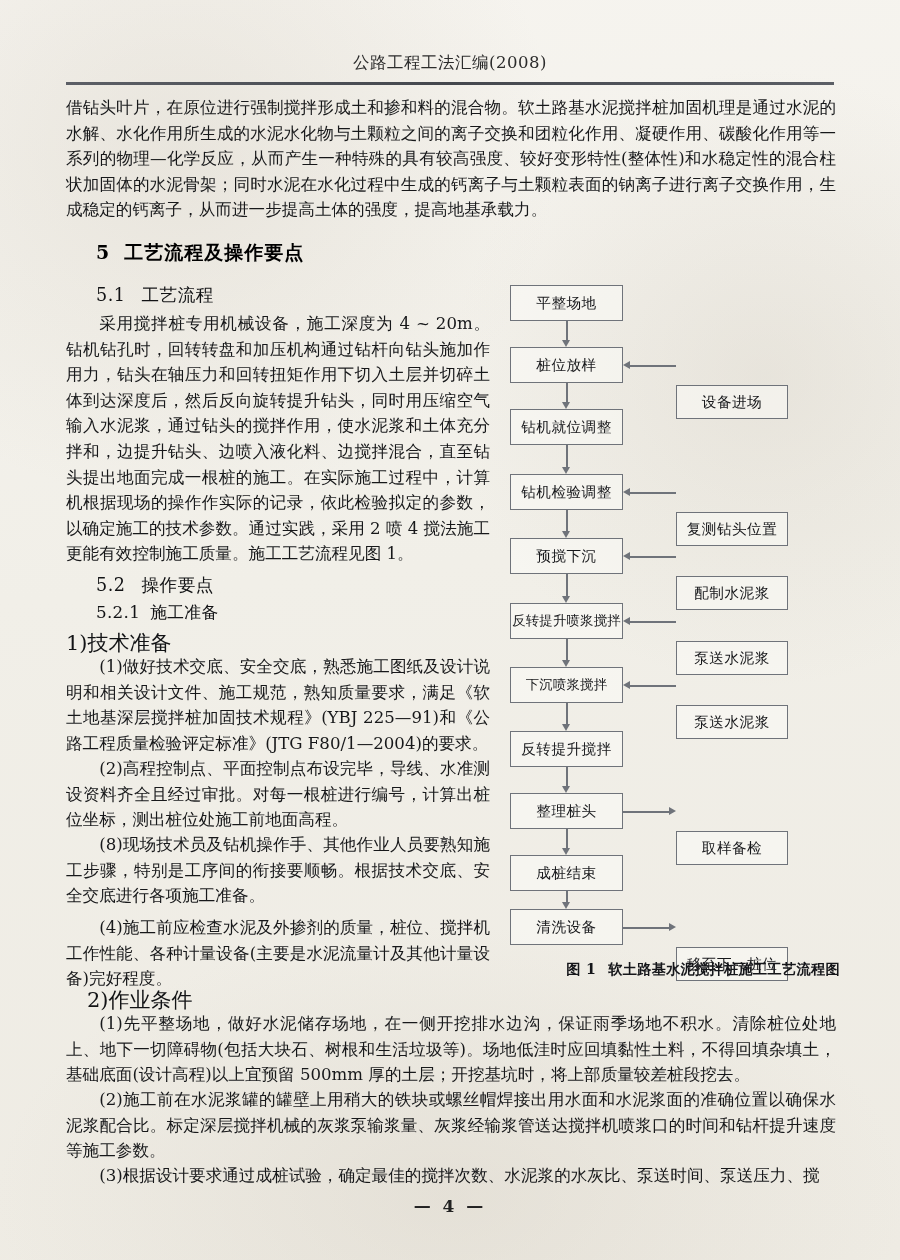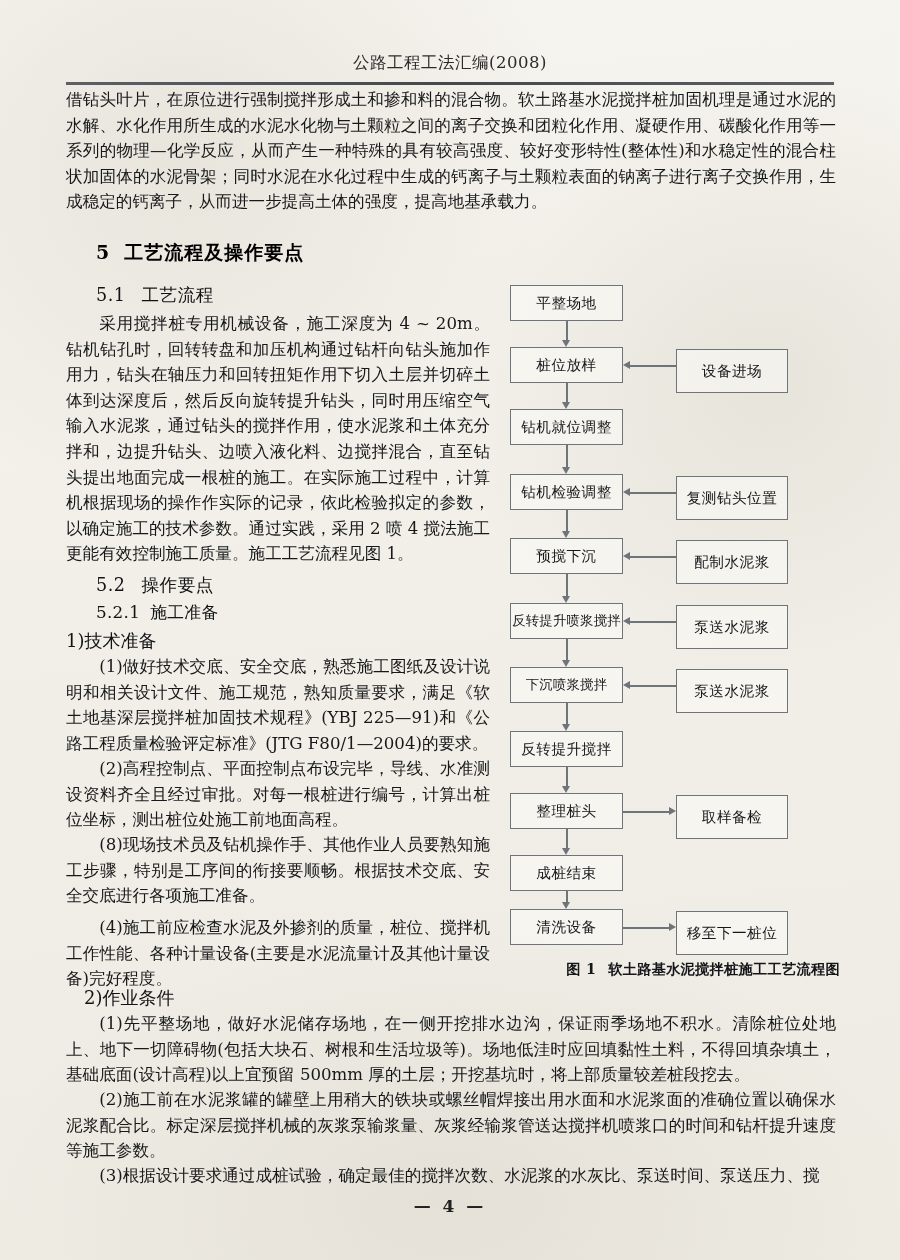--- a/index.html
+++ b/index.html
@@ -82,21 +82,21 @@
   .h3 {
     position: absolute;
     font-size: 16.8px;
     letter-spacing: 0.3px;
     color: #121315;
   }
   .h3 .num { margin-right: 10px; }
 
   .h4 {
     position: absolute;
-    font-size: 18px;
+    font-size: 21px;
     color: #121315;
   }
 
   
   .flow {
     position: absolute;
     left: 500px;
     top: 285px;
     width: 300px;
     height: 660px;
@@ -107,21 +107,21 @@
     background: rgba(252,251,248,0.55);
     display: flex;
     align-items: center;
     justify-content: center;
     font-size: 14.6px;
     letter-spacing: 0.5px;
     color: #16171a;
     box-sizing: border-box;
   }
   .fbox.left  { left: 10px;  width: 113px; height: 36px; }
-  .fbox.right { left: 176px; width: 112px; height: 44px; }
+  .fbox.right { left: 176px; width: 112px; height: 34px; margin-top: 36px; }
   .fbox.wide  { font-size: 13.4px; letter-spacing: 0.2px; }
 
   .vline {
     position: absolute;
     left: 66px;
     width: 1.5px;
     background: #6f737a;
   }
   .varrow {
     position: absolute;
@@ -182,21 +182,21 @@
 </head>
 <body>
 
 <div class="paper"></div>
 
 <div class="content">
 
   <div class="running-head">公路工程工法汇编(2008)</div>
   <div class="head-rule"></div>
 
-  <div class="tx" style="left:66px; top:87px; width:770px;">借钻头叶片，在原位进行强制搅拌形成土和掺和料的混合物。软土路基水泥搅拌桩加固机理是通过水泥的水解、水化作用所生成的水泥水化物与土颗粒之间的离子交换和团粒化作用、凝硬作用、碳酸化作用等一系列的物理—化学反应，从而产生一种特殊的具有较高强度、较好变形特性(整体性)和水稳定性的混合柱状加固体的水泥骨架；同时水泥在水化过程中生成的钙离子与土颗粒表面的钠离子进行离子交换作用，生成稳定的钙离子，从而进一步提高土体的强度，提高地基承载力。</div>
+  <div class="tx" style="left:66px; top:95px; width:770px;">借钻头叶片，在原位进行强制搅拌形成土和掺和料的混合物。软土路基水泥搅拌桩加固机理是通过水泥的水解、水化作用所生成的水泥水化物与土颗粒之间的离子交换和团粒化作用、凝硬作用、碳酸化作用等一系列的物理—化学反应，从而产生一种特殊的具有较高强度、较好变形特性(整体性)和水稳定性的混合柱状加固体的水泥骨架；同时水泥在水化过程中生成的钙离子与土颗粒表面的钠离子进行离子交换作用，生成稳定的钙离子，从而进一步提高土体的强度，提高地基承载力。</div>
 
   <div class="h1" style="left:96px; top:240px;">
     <span class="num">5</span><span>工艺流程及操作要点</span>
   </div>
 
   <div class="h2" style="left:96px; top:283px;">
     <span class="num">5.1</span><span>工艺流程</span>
   </div>
 
   <div class="tx indent" style="left:66px; top:311px; width:424px;">采用搅拌桩专用机械设备，施工深度为 4 ~ 20m。钻机钻孔时，回转转盘和加压机构通过钻杆向钻头施加作用力，钻头在轴压力和回转扭矩作用下切入土层并切碎土体到达深度后，然后反向旋转提升钻头，同时用压缩空气输入水泥浆，通过钻头的搅拌作用，使水泥浆和土体充分拌和，边提升钻头、边喷入液化料、边搅拌混合，直至钻头提出地面完成一根桩的施工。在实际施工过程中，计算机根据现场的操作作实际的记录，依此检验拟定的参数，以确定施工的技术参数。通过实践，采用 2 喷 4 搅法施工更能有效控制施工质量。施工工艺流程见图 1。</div>

